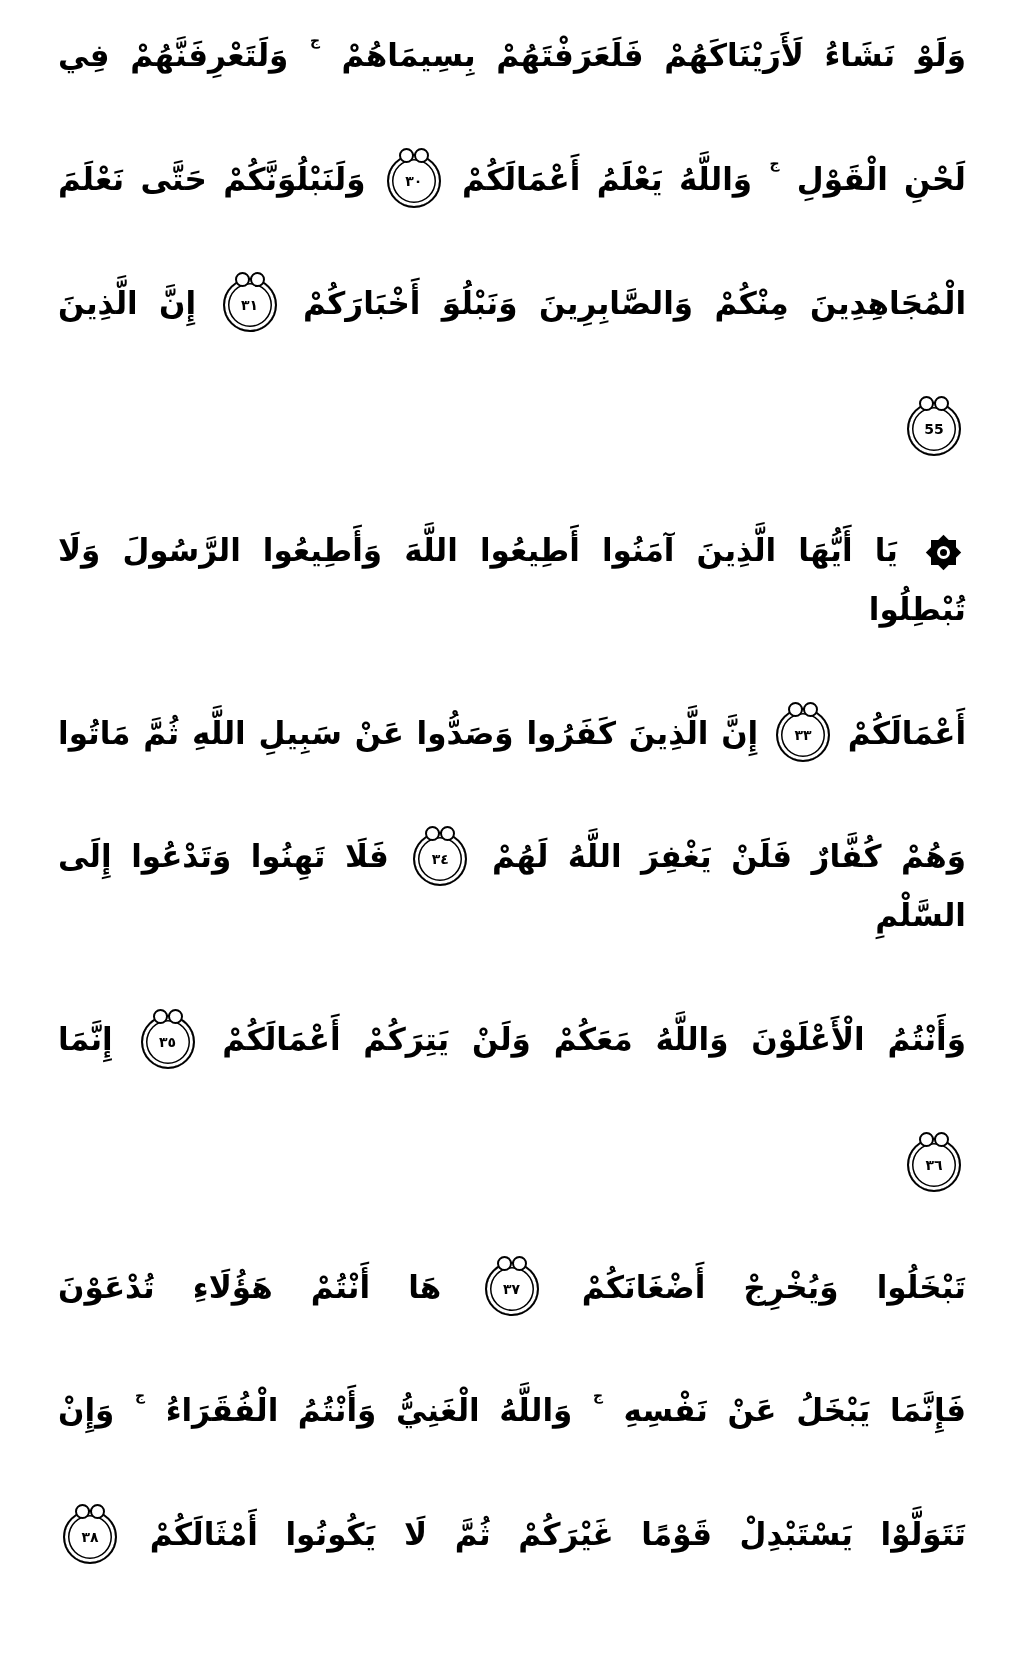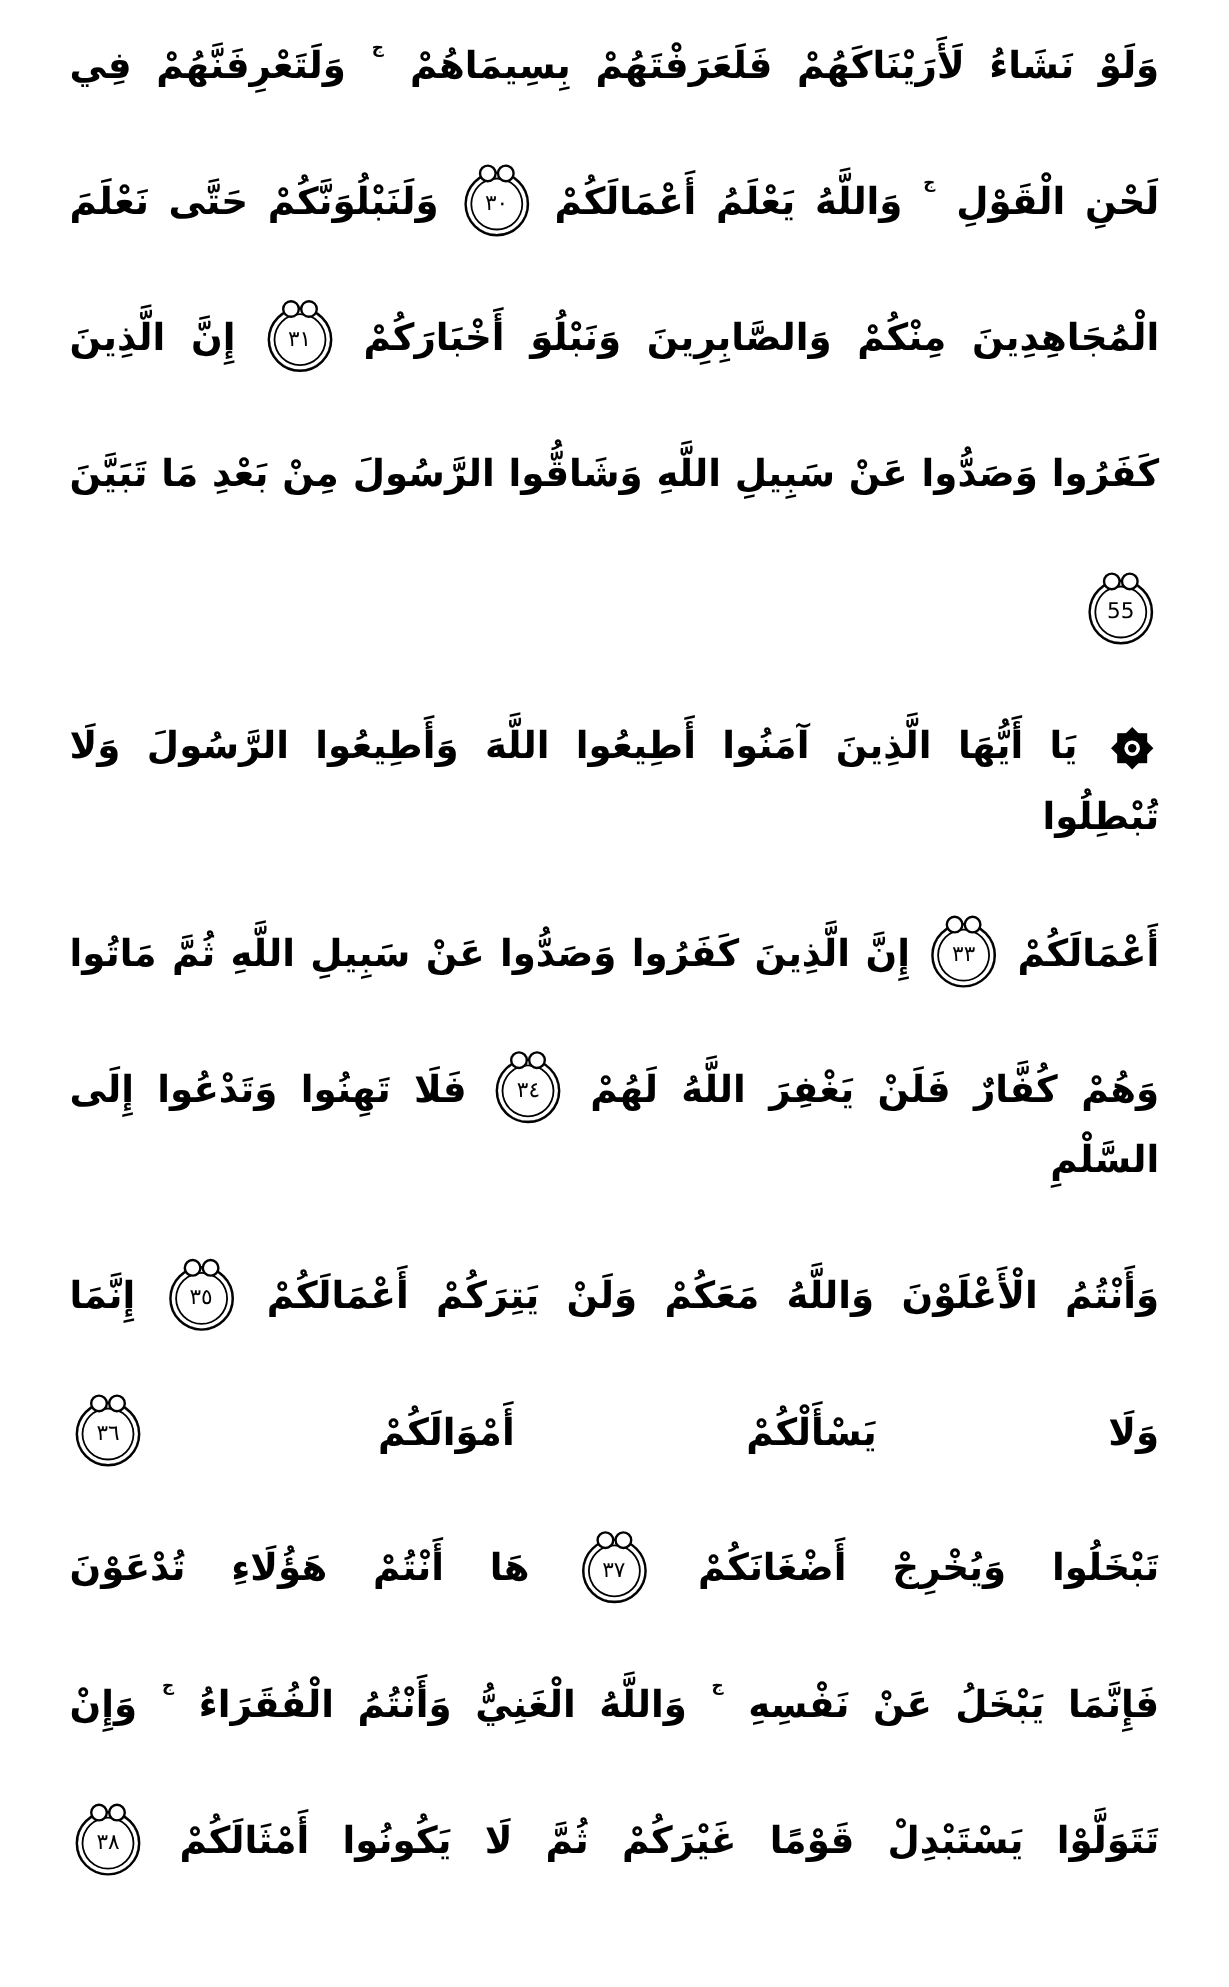--- a/index.html
+++ b/index.html
@@ -59,22 +59,22 @@
     width:11px; height:11px;
     background:var(--paper);
     border:2px solid var(--ink);
     border-radius:50%;
   }
   .ayah::before{ right:10px; }
   .ayah::after{ left:10px; }
   .ayah .num{
     position:absolute; inset:0;
     display:flex; align-items:center; justify-content:center;
-    font-size:18px;
-    font-weight:normal;
+    font-size:14px;
+    font-weight:bold;
     line-height:1;
   }
   
   .hizb{
     display:inline-block;
     position:relative;
     width:38px; height:38px;
     vertical-align:middle;
     margin:0 4px;
   }
@@ -114,24 +114,23 @@
   }
 </style>
 </head>
 <body>
 
 <div class="page">
   <div class="text-block">
       <div class="line"><span class="txt">وَلَوْ نَشَاءُ لَأَرَيْنَاكَهُمْ فَلَعَرَفْتَهُمْ بِسِيمَاهُمْ</span> <span class="pause">ج</span> <span class="txt">وَلَتَعْرِفَنَّهُمْ فِي</span></div>
       <div class="line"><span class="txt">لَحْنِ الْقَوْلِ</span> <span class="pause">ج</span> <span class="txt">وَاللَّهُ يَعْلَمُ أَعْمَالَكُمْ</span> <span class="ayah"><span class="num">٣٠</span></span> <span class="txt">وَلَنَبْلُوَنَّكُمْ حَتَّى نَعْلَمَ</span></div>
       <div class="line"><span class="txt">الْمُجَاهِدِينَ مِنْكُمْ وَالصَّابِرِينَ وَنَبْلُوَ أَخْبَارَكُمْ</span> <span class="ayah"><span class="num">٣١</span></span> <span class="txt">إِنَّ الَّذِينَ</span></div>
-      <div class="line"><span class="txt">كَفَرُوا وَصَدُّوا عَنْ سَبِيلِ اللَّهِ وَشَاقُّوا الرَّسُولَ مِنْ بَعْدِ مَا تَبَيَّنَ</span></div>
       <div class="line"> <span class="ayah"><span class="num">55</span></span></div>
       <div class="line"><span class="hizb"><span class="sq sq1"></span><span class="sq sq2"></span><span class="core"></span><span class="dot"></span></span> <span class="txt">يَا أَيُّهَا الَّذِينَ آمَنُوا أَطِيعُوا اللَّهَ وَأَطِيعُوا الرَّسُولَ وَلَا تُبْطِلُوا</span></div>
       <div class="line"><span class="txt">أَعْمَالَكُمْ</span> <span class="ayah"><span class="num">٣٣</span></span> <span class="txt">إِنَّ الَّذِينَ كَفَرُوا وَصَدُّوا عَنْ سَبِيلِ اللَّهِ ثُمَّ مَاتُوا</span></div>
       <div class="line"><span class="txt">وَهُمْ كُفَّارٌ فَلَنْ يَغْفِرَ اللَّهُ لَهُمْ</span> <span class="ayah"><span class="num">٣٤</span></span> <span class="txt">فَلَا تَهِنُوا وَتَدْعُوا إِلَى السَّلْمِ</span></div>
       <div class="line"><span class="txt">وَأَنْتُمُ الْأَعْلَوْنَ وَاللَّهُ مَعَكُمْ وَلَنْ يَتِرَكُمْ أَعْمَالَكُمْ</span> <span class="ayah"><span class="num">٣٥</span></span> <span class="txt">إِنَّمَا</span></div>
-      <div class="line"><span class="txt">وَلَا يَسْأَلْكُمْ أَمْوَالَكُمْ</span> <span class="ayah"><span class="num">٣٦</span></span> </div>
+      <div class="line"> <span class="ayah"><span class="num">٣٦</span></span> </div>
       <div class="line"><span class="txt">تَبْخَلُوا وَيُخْرِجْ أَضْغَانَكُمْ</span> <span class="ayah"><span class="num">٣٧</span></span> <span class="txt">هَا أَنْتُمْ هَؤُلَاءِ تُدْعَوْنَ</span></div>
       <div class="line"><span class="txt">فَإِنَّمَا يَبْخَلُ عَنْ نَفْسِهِ</span> <span class="pause">ج</span> <span class="txt">وَاللَّهُ الْغَنِيُّ وَأَنْتُمُ الْفُقَرَاءُ</span> <span class="pause">ج</span> <span class="txt">وَإِنْ</span></div>
       <div class="line"><span class="txt">تَتَوَلَّوْا يَسْتَبْدِلْ قَوْمًا غَيْرَكُمْ ثُمَّ لَا يَكُونُوا أَمْثَالَكُمْ</span> <span class="ayah"><span class="num">٣٨</span></span></div>
     </div>
 </div>
 
 </body></html>

